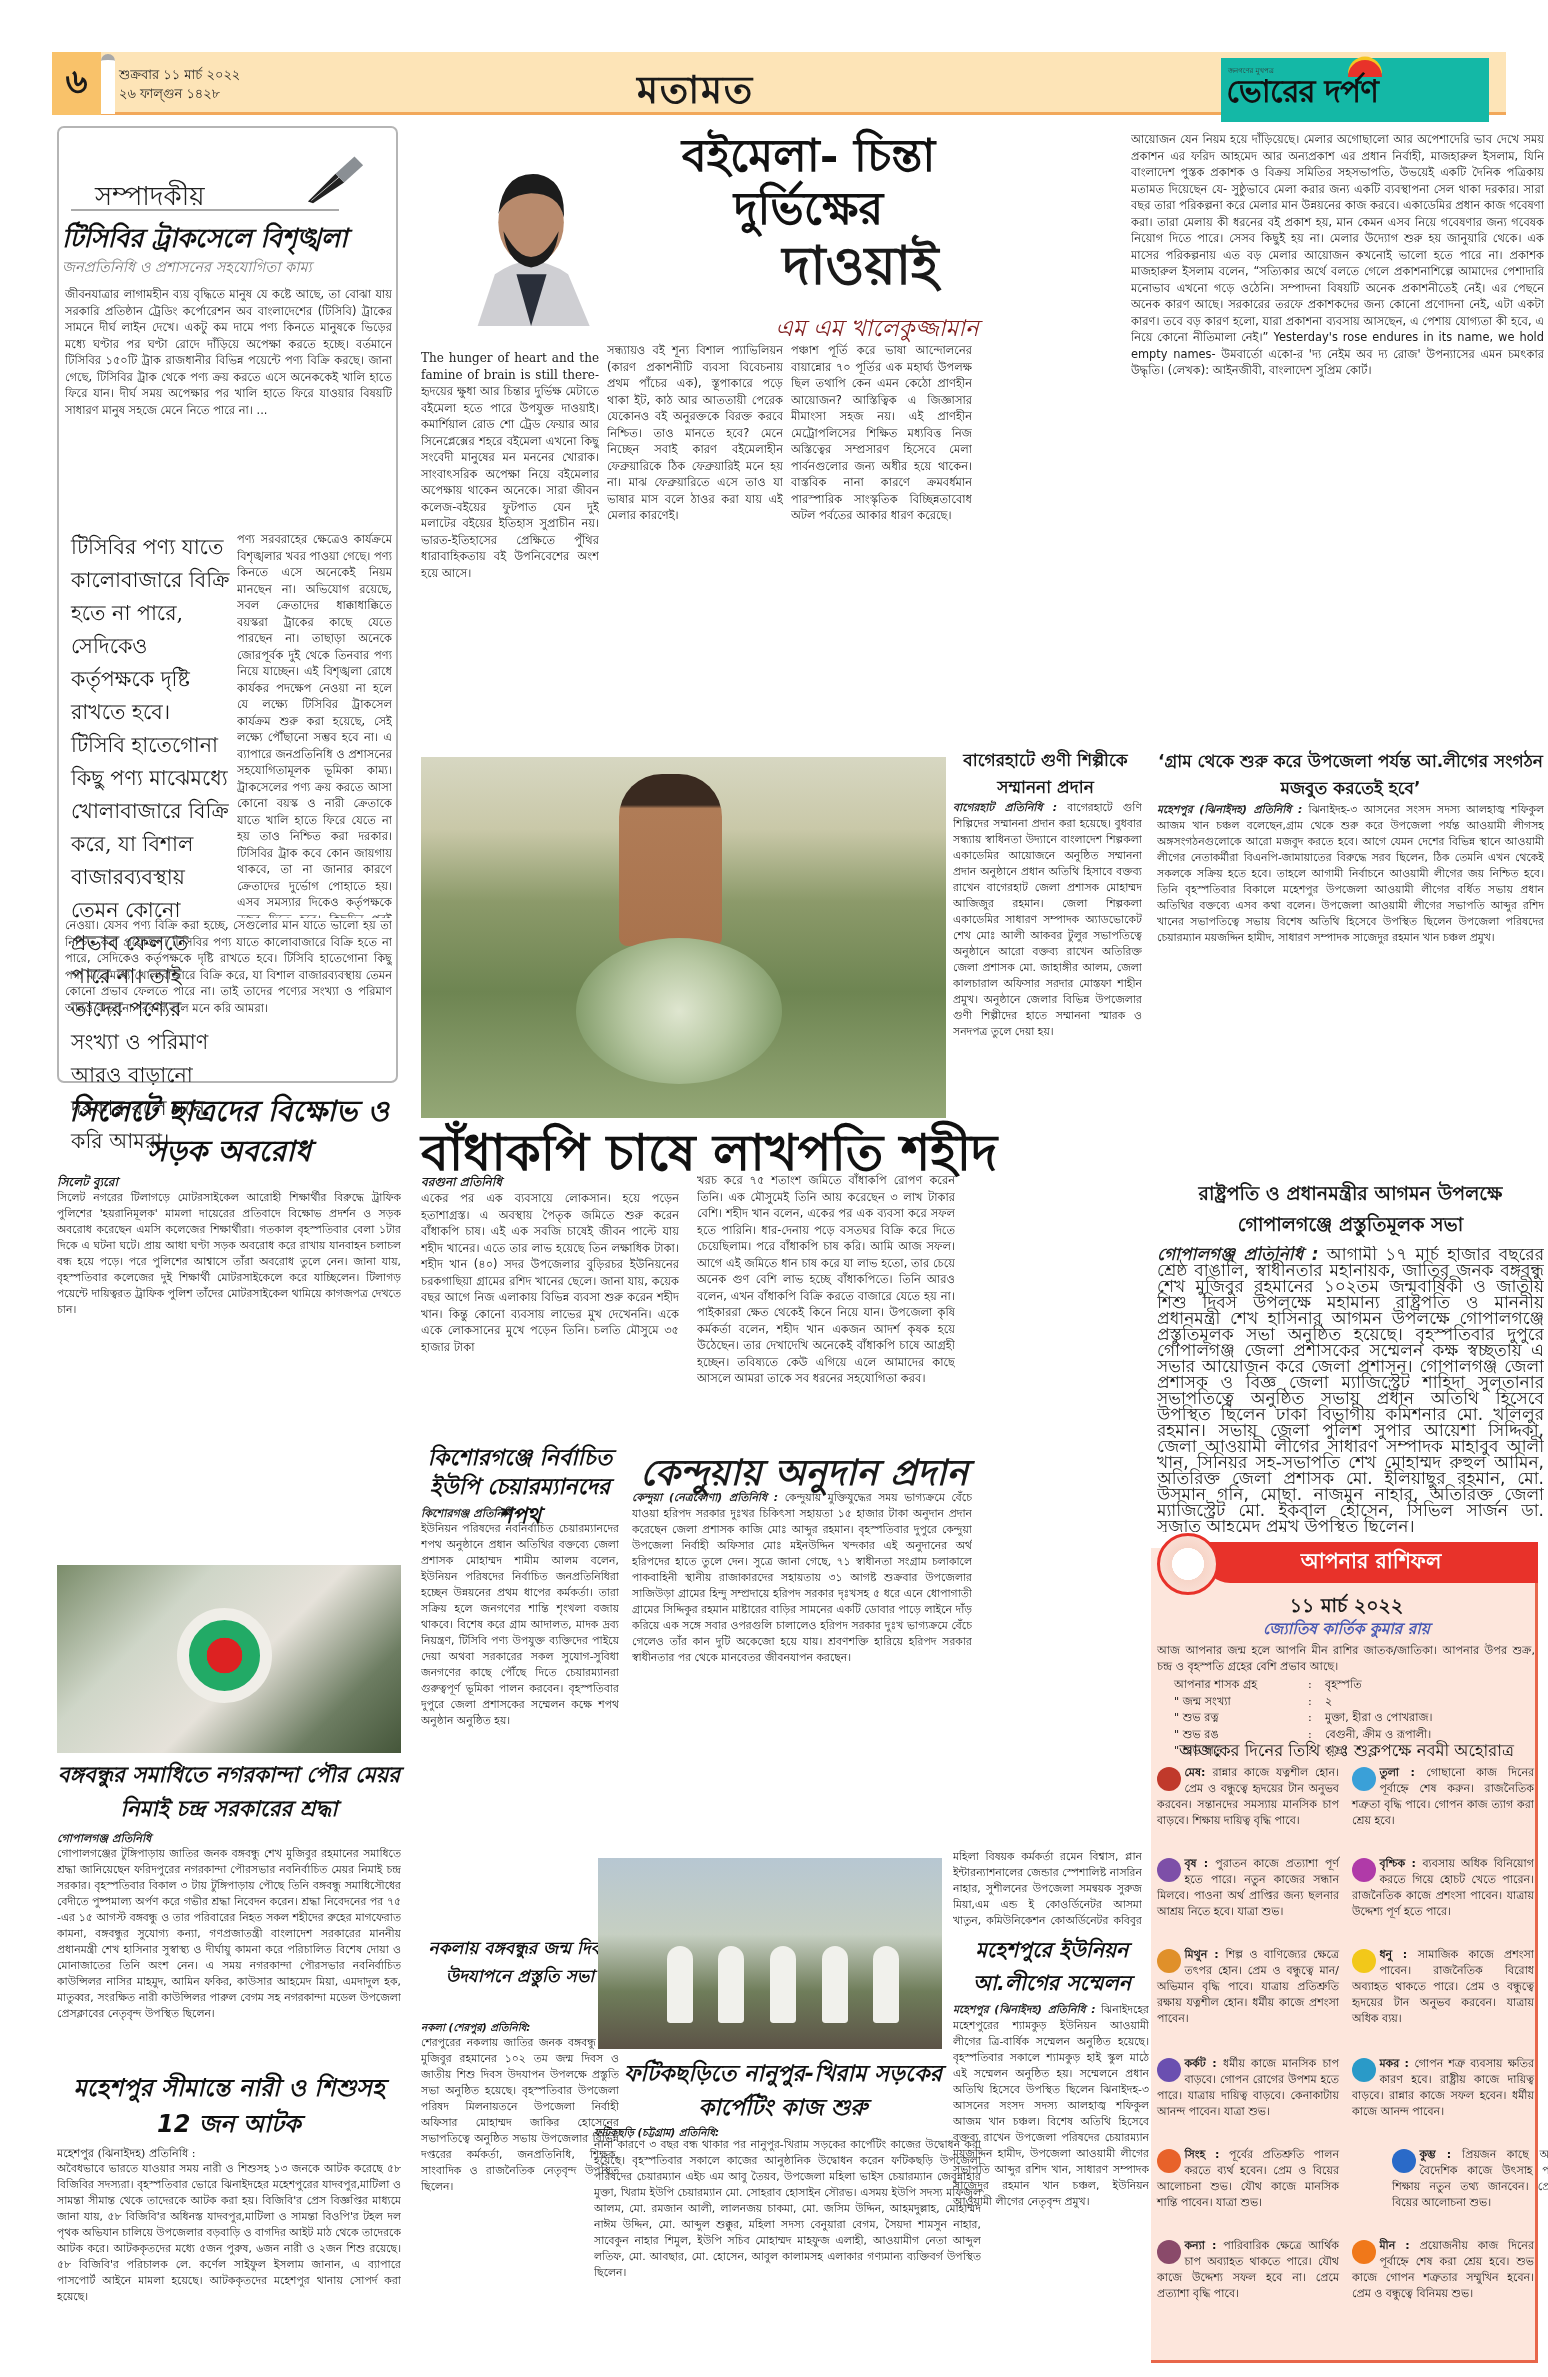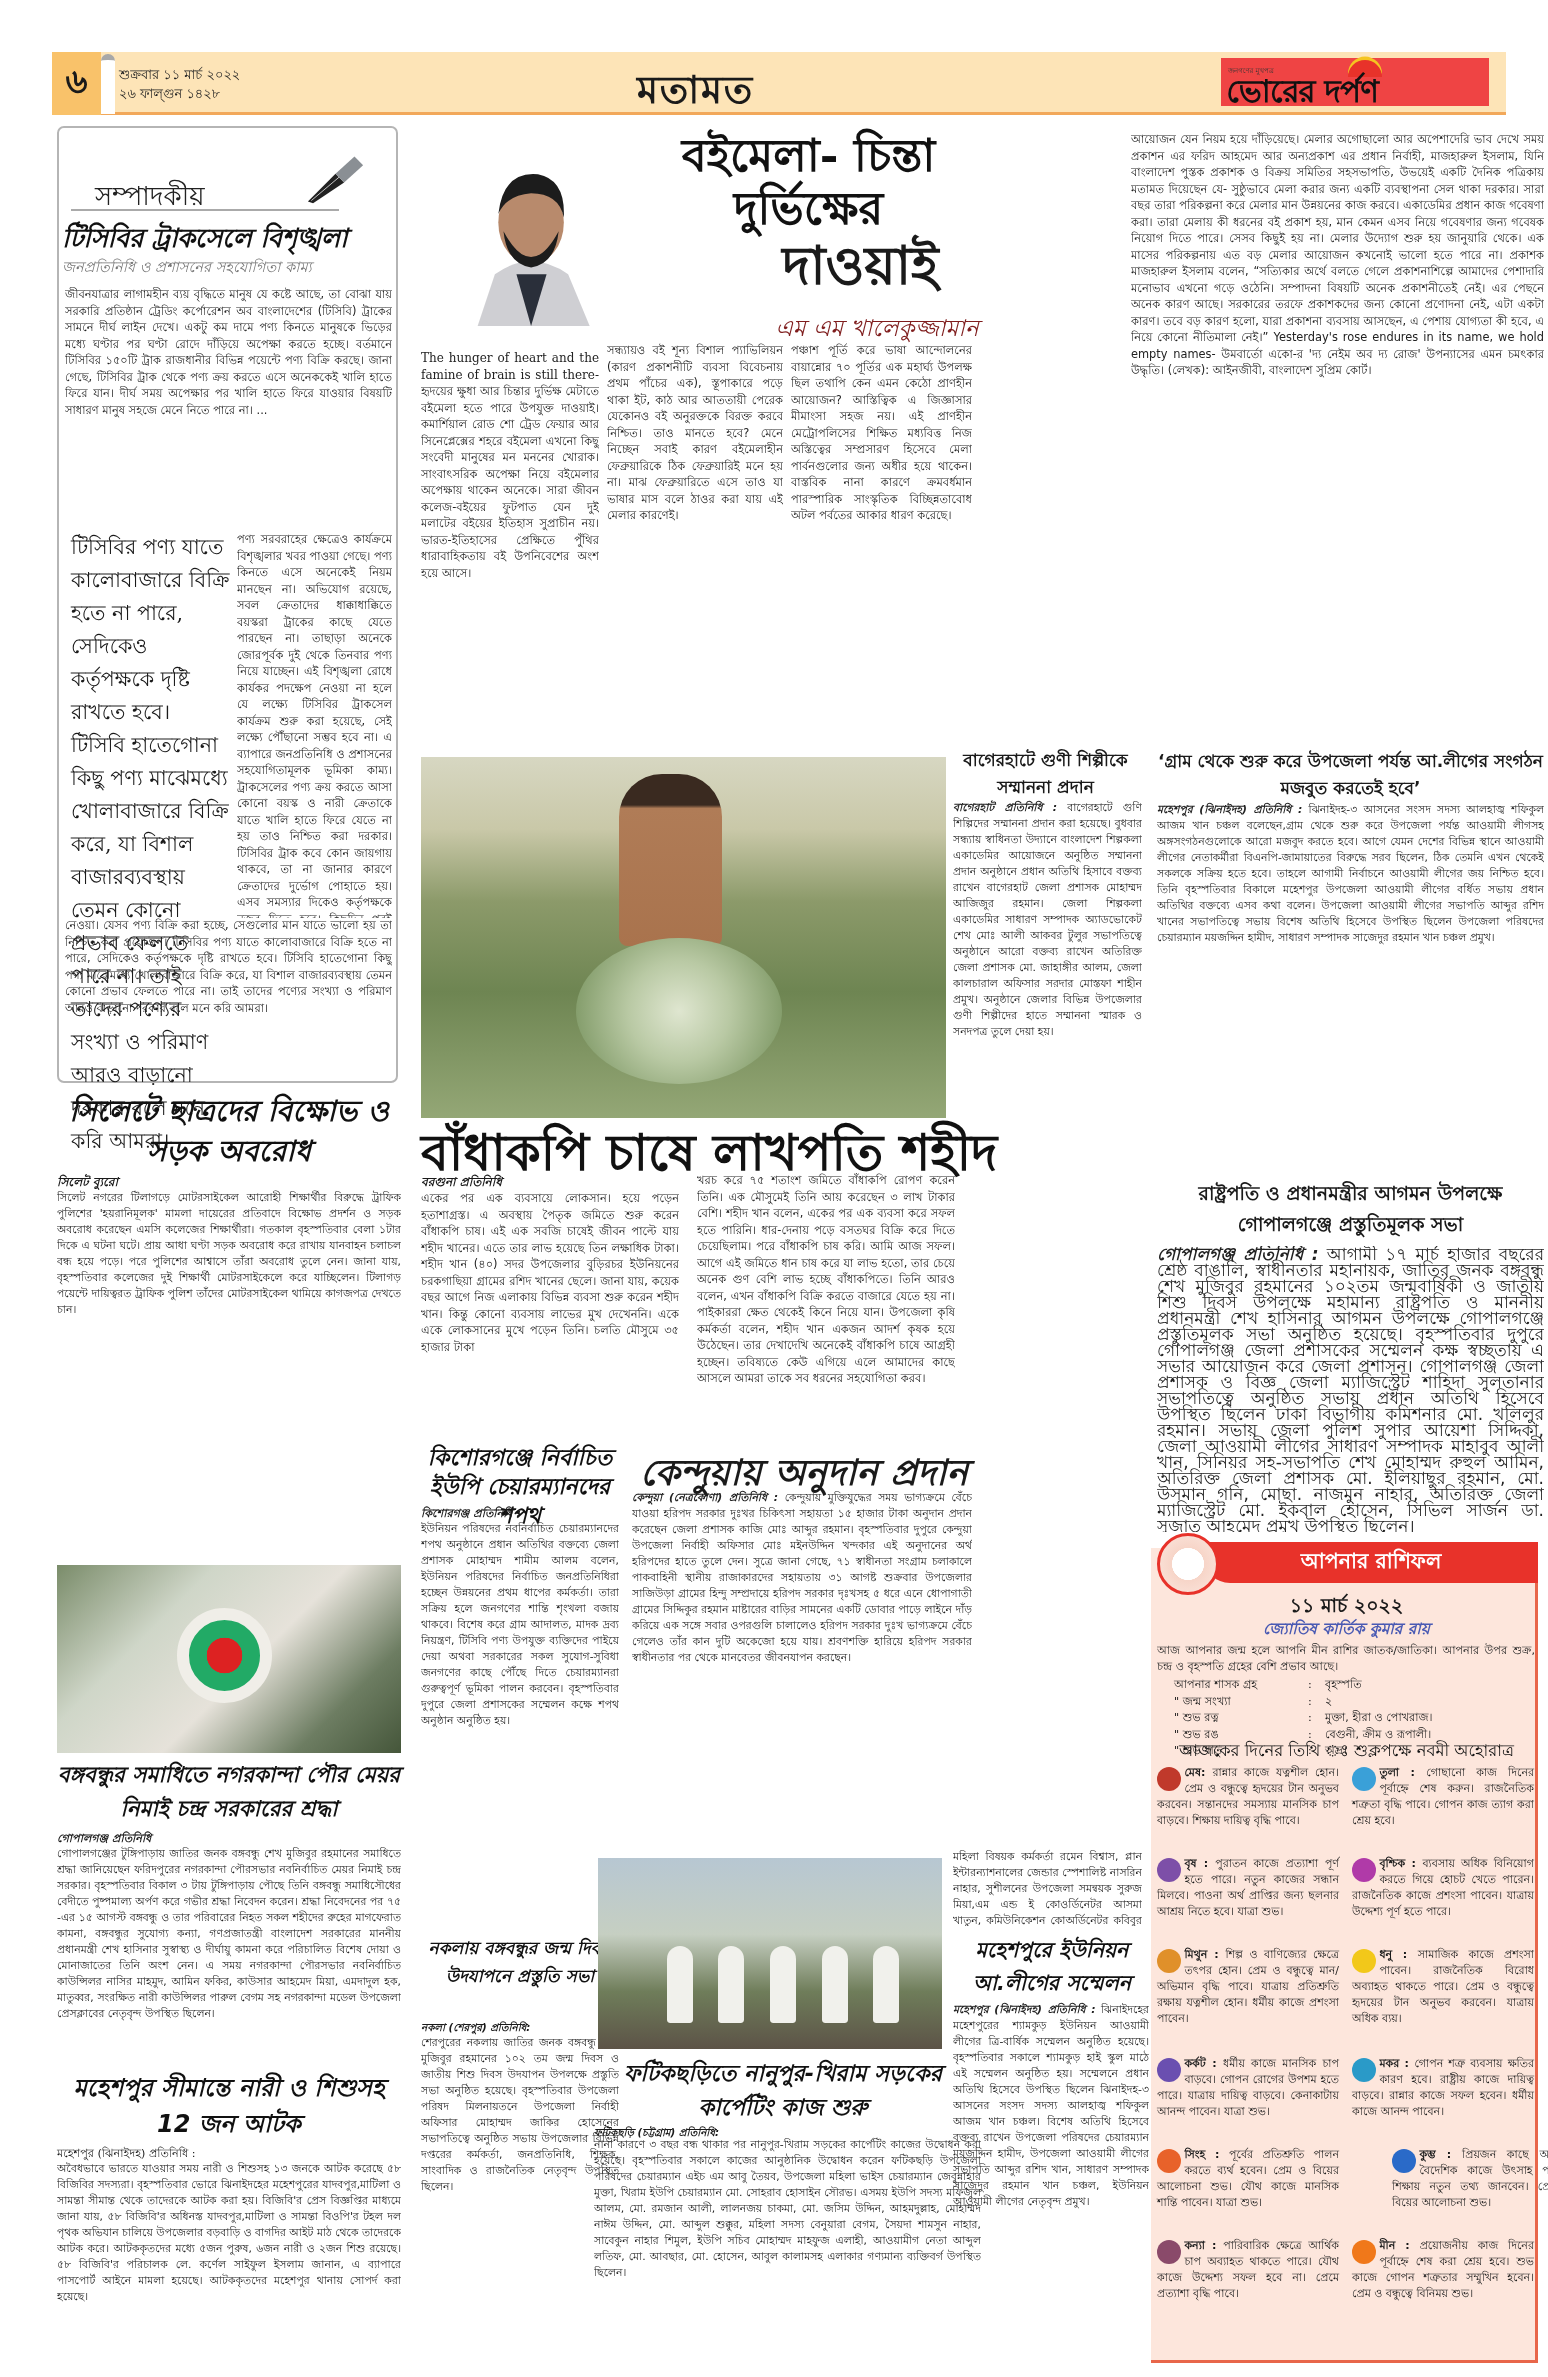--- a/index.html
+++ b/index.html
@@ -9,21 +9,21 @@
   .abs { position: absolute; }
   .body-text { font-size: 11.4px; line-height: 16.5px; text-align: justify; color: #222; overflow: hidden; }
   .byline { font-style: italic; font-weight: bold; }
 
   
   #header { left: 52px; top: 52px; width: 1454px; height: 63px; background: #fde4b7; border-bottom: 3.4px solid #f2a85a; }
   #page-num { left: 52px; top: 52px; width: 49px; height: 63px; background: #f9c26a; display: flex; align-items: center; justify-content: center; font-size: 34px; font-weight: bold; color: #1a1a1a; }
   #page-tab { left: 101px; top: 54px; width: 13.8px; height: 60px; background: #fff; border-radius: 6.9px 6.9px 0 0; border-top: 6.9px solid #a8a8a8; }
   #date-block { left: 119px; top: 65px; font-size: 13px; line-height: 19px; color: #222; font-family: "DejaVu Serif", serif; }
   #section-title { left: 637px; top: 60px; font-size: 38px; font-weight: bold; color: #1a1a1a; letter-spacing: 1.7px; font-family: "DejaVu Serif", serif; }
-  #masthead { left: 1221px; top: 58px; width: 268px; height: 48px; background: #ef4444; }
+  #masthead { left: 1221px; top: 58px; width: 268px; height: 64px; background: #14b8a6; }
   #masthead .tag { position: absolute; left: 6.9px; top: 6.9px; font-size: 6.9px; color: #333; }
   #masthead .name { position: absolute; left: 5.2px; top: 8.6px; font-size: 31px; font-weight: bold; color: #111; letter-spacing: -0.9px; }
   #masthead .sun { position: absolute; left: 127px; top: 1.7px; width: 34px; height: 17px; border-radius: 17px 17px 0 0; background: #e8322a; box-shadow: 0 -3.4px 0 0 #f5c520; }
 
   
   #editorial { left: 57px; top: 126px; width: 341px; height: 957px; border: 2.6px solid #b5b5b5; border-radius: 6.9px; }
   #ed-label { left: 95px; top: 176px; font-size: 26px; color: #222; font-family: "DejaVu Serif", serif; }
   #ed-pen { left: 301px; top: 153px; width: 69px; height: 52px; }
   #ed-rule { left: 71px; top: 209px; width: 268px; height: 1.7px; background: #aaa; }
   #ed-title { left: 62px; top: 218px; width: 335px; font-size: 26px; font-weight: bold; font-style: italic; color: #111; white-space: nowrap; letter-spacing: -0.4px; }

